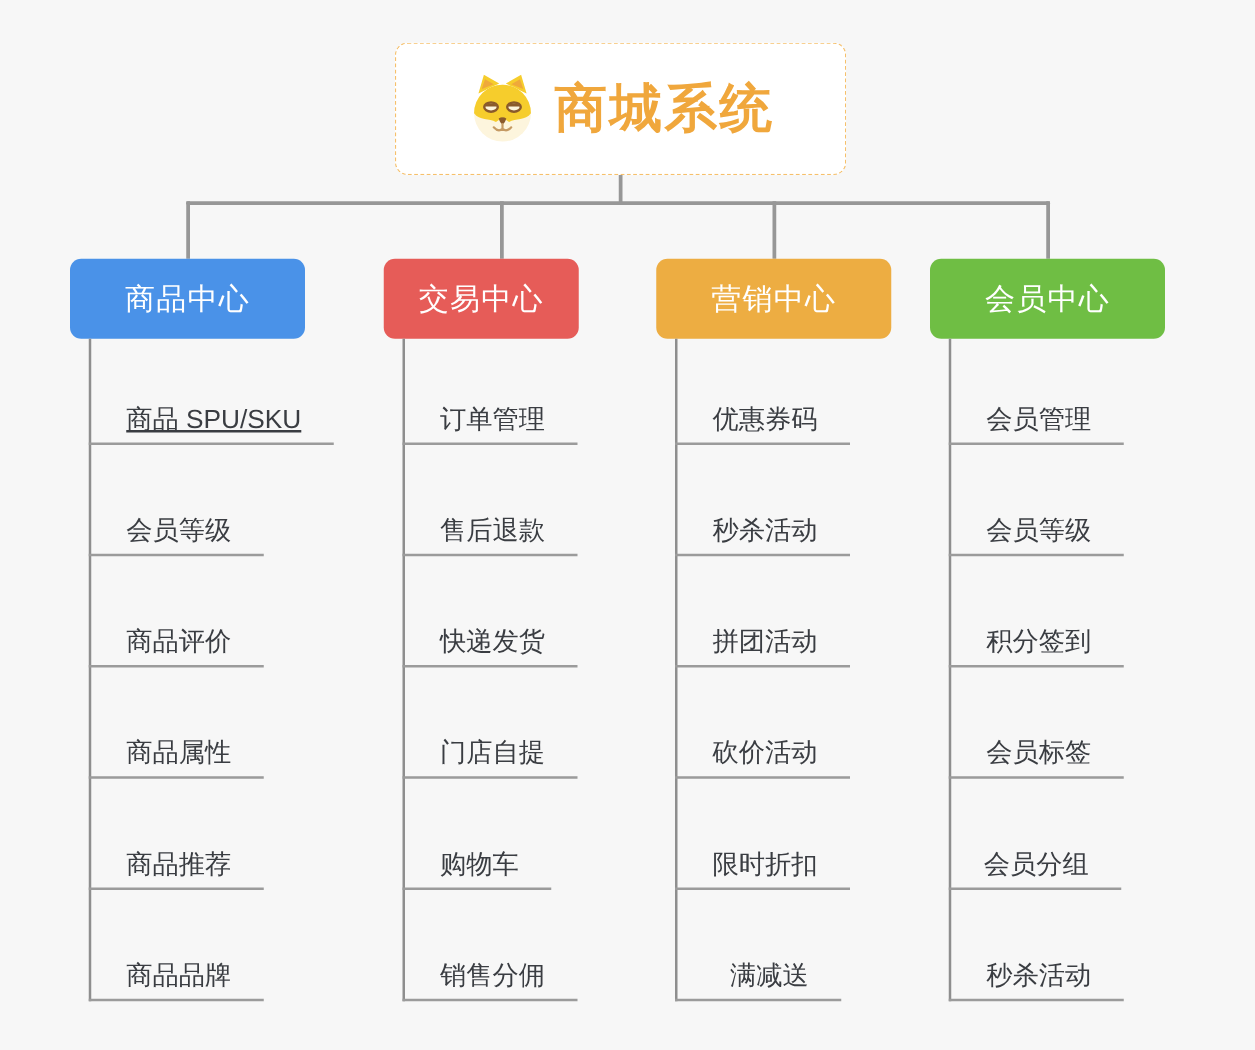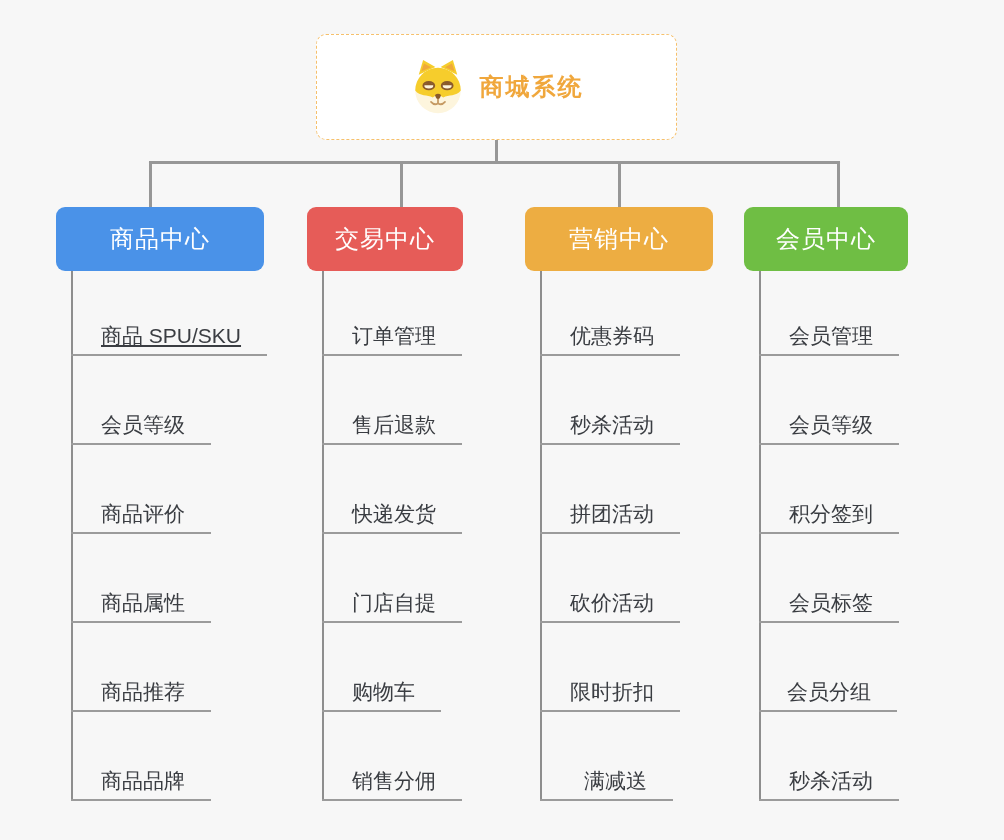--- a/index.html
+++ b/index.html
@@ -12,21 +12,21 @@
   #canvas { position:absolute; inset:0; }
 
   
   .root-node {
     position:absolute; left:316px; top:34px; width:361px; height:106px;
     background:#ffffff; border:1px dashed #f6c06b; border-radius:10px;
     display:flex; align-items:center; justify-content:center; gap:14px;
     box-shadow:0 0 0 0 transparent;
   }
   .root-title {
-    font-size:24px; font-weight:bold; color:#f0a73c; letter-spacing:2px;
+    font-size:42px; font-weight:bold; color:#f0a73c; letter-spacing:2px;
     line-height:1;
   }
   .doge { width:56px; height:56px; flex:0 0 auto; }
 
   
   .conn { position:absolute; background:#979797; }
   .conn.v { width:3px; }
   .conn.h { height:3px; border-radius:2px; }
 
   
@@ -78,21 +78,21 @@
 
   <div id="connectors">
       <div class="conn v" style="left: 495px; top: 140px; width: 3px; height: 24px;"></div>
       <div class="conn h" style="left: 148.5px; top: 161px; width: 691px; height: 3px;"></div>
       <div class="conn v" style="left: 148.5px; top: 161px; width: 3px; height: 46px;"></div>
       <div class="conn v" style="left: 399.5px; top: 161px; width: 3px; height: 46px;"></div>
       <div class="conn v" style="left: 617.5px; top: 161px; width: 3px; height: 46px;"></div>
       <div class="conn v" style="left: 836.5px; top: 161px; width: 3px; height: 46px;"></div>
     </div>
   <div id="branches">
-      <div class="branch-box" style="left: 56px; width: 208px; background: rgb(74, 146, 232);">
+      <div class="branch-box" style="left: 56px; width: 188px; background: rgb(74, 146, 232);">
         <span>商品中心</span>
       </div>
       <div class="spine" style="left: 71px; top: 271px; height: 530px;"></div>
       <div class="leaf" style="left: 71px; top: 325px; text-decoration: underline;">商品 SPU/SKU</div>
       <div class="leaf" style="left: 71px; top: 414px;">会员等级</div>
       <div class="leaf" style="left: 71px; top: 503px;">商品评价</div>
       <div class="leaf" style="left: 71px; top: 592px;">商品属性</div>
       <div class="leaf" style="left: 71px; top: 681px;">商品推荐</div>
       <div class="leaf" style="left: 71px; top: 770px;">商品品牌</div>
       <div class="branch-box" style="left: 307px; width: 156px; background: rgb(230, 92, 88);">
@@ -108,21 +108,21 @@
       <div class="branch-box" style="left: 525px; width: 188px; background: rgb(237, 173, 66);">
         <span>营销中心</span>
       </div>
       <div class="spine" style="left: 540px; top: 271px; height: 530px;"></div>
       <div class="leaf" style="left: 540px; top: 325px;">优惠券码</div>
       <div class="leaf" style="left: 540px; top: 414px;">秒杀活动</div>
       <div class="leaf" style="left: 540px; top: 503px;">拼团活动</div>
       <div class="leaf" style="left: 540px; top: 592px;">砍价活动</div>
       <div class="leaf" style="left: 540px; top: 681px;">限时折扣</div>
       <div class="leaf" style="left: 540px; top: 770px; padding-left: 44px;">满减送</div>
-      <div class="branch-box" style="left: 744px; width: 164px; background: rgb(111, 190, 68);">
+      <div class="branch-box" style="left: 744px; width: 188px; background: rgb(111, 190, 68);">
         <span>会员中心</span>
       </div>
       <div class="spine" style="left: 759px; top: 271px; height: 530px;"></div>
       <div class="leaf" style="left: 759px; top: 325px;">会员管理</div>
       <div class="leaf" style="left: 759px; top: 414px;">会员等级</div>
       <div class="leaf" style="left: 759px; top: 503px;">积分签到</div>
       <div class="leaf" style="left: 759px; top: 592px;">会员标签</div>
       <div class="leaf" style="left: 759px; top: 681px; padding-left: 28px;">会员分组</div>
       <div class="leaf" style="left: 759px; top: 770px;">秒杀活动</div>
     </div>

